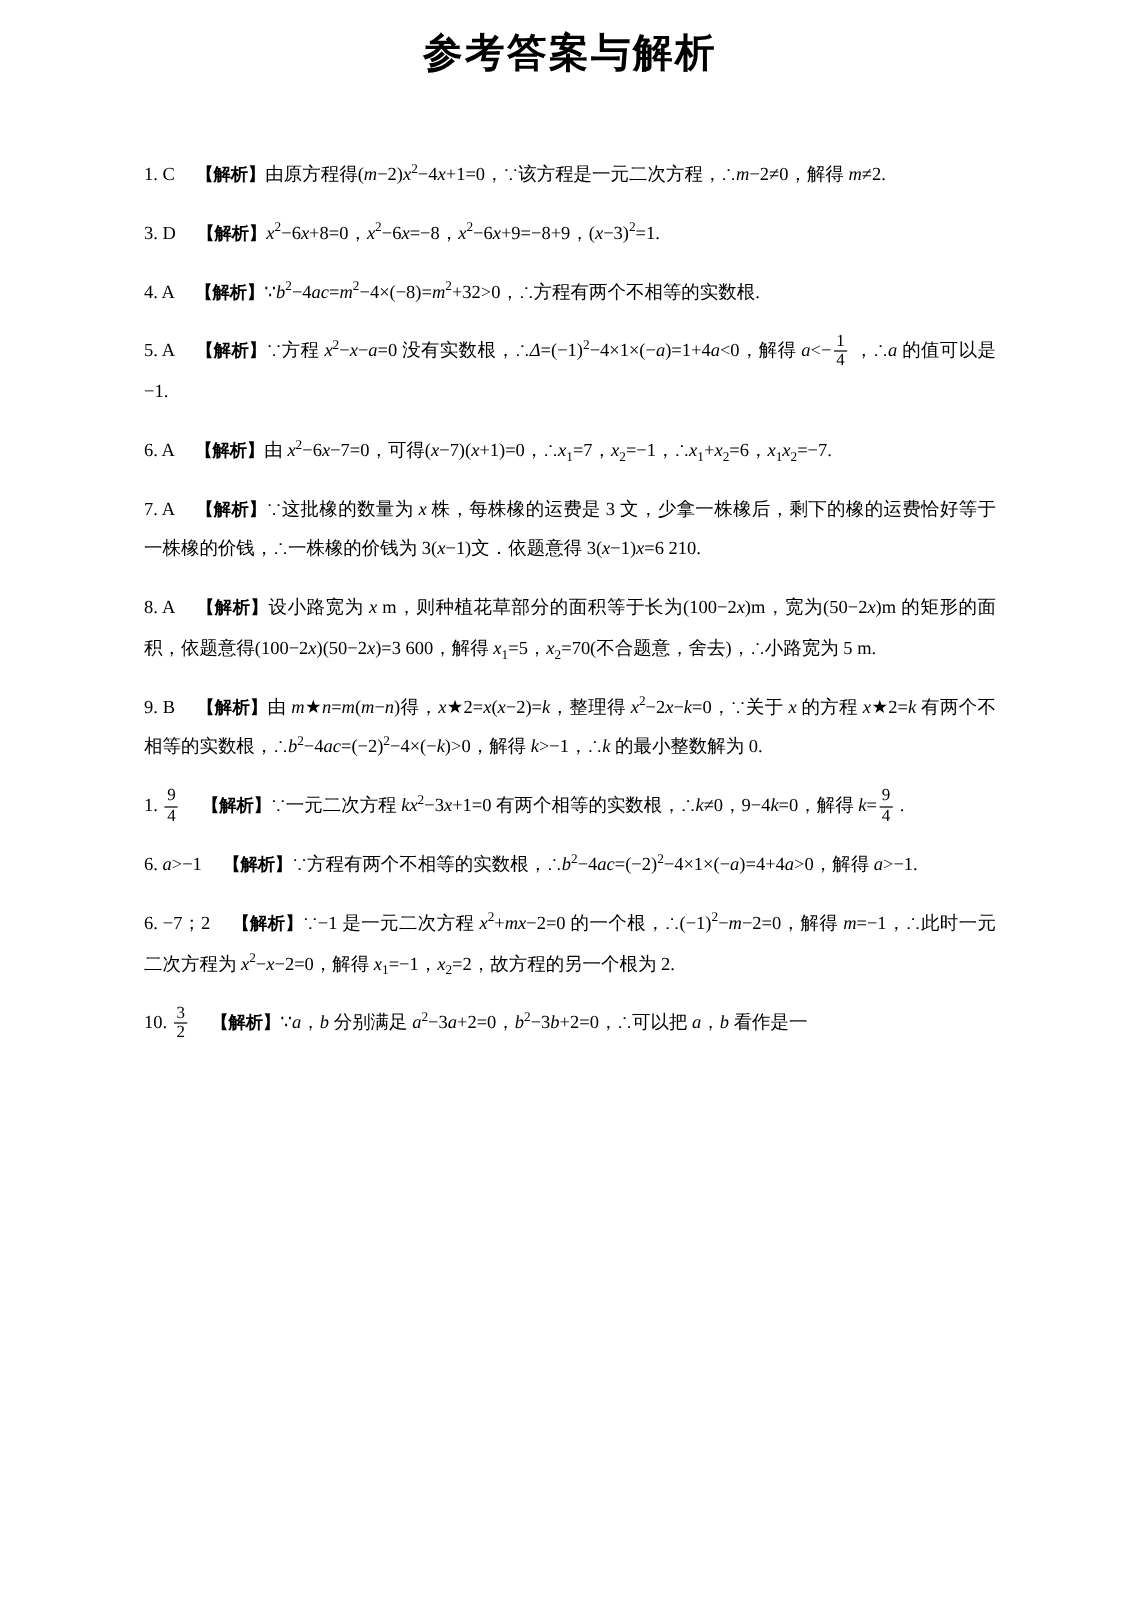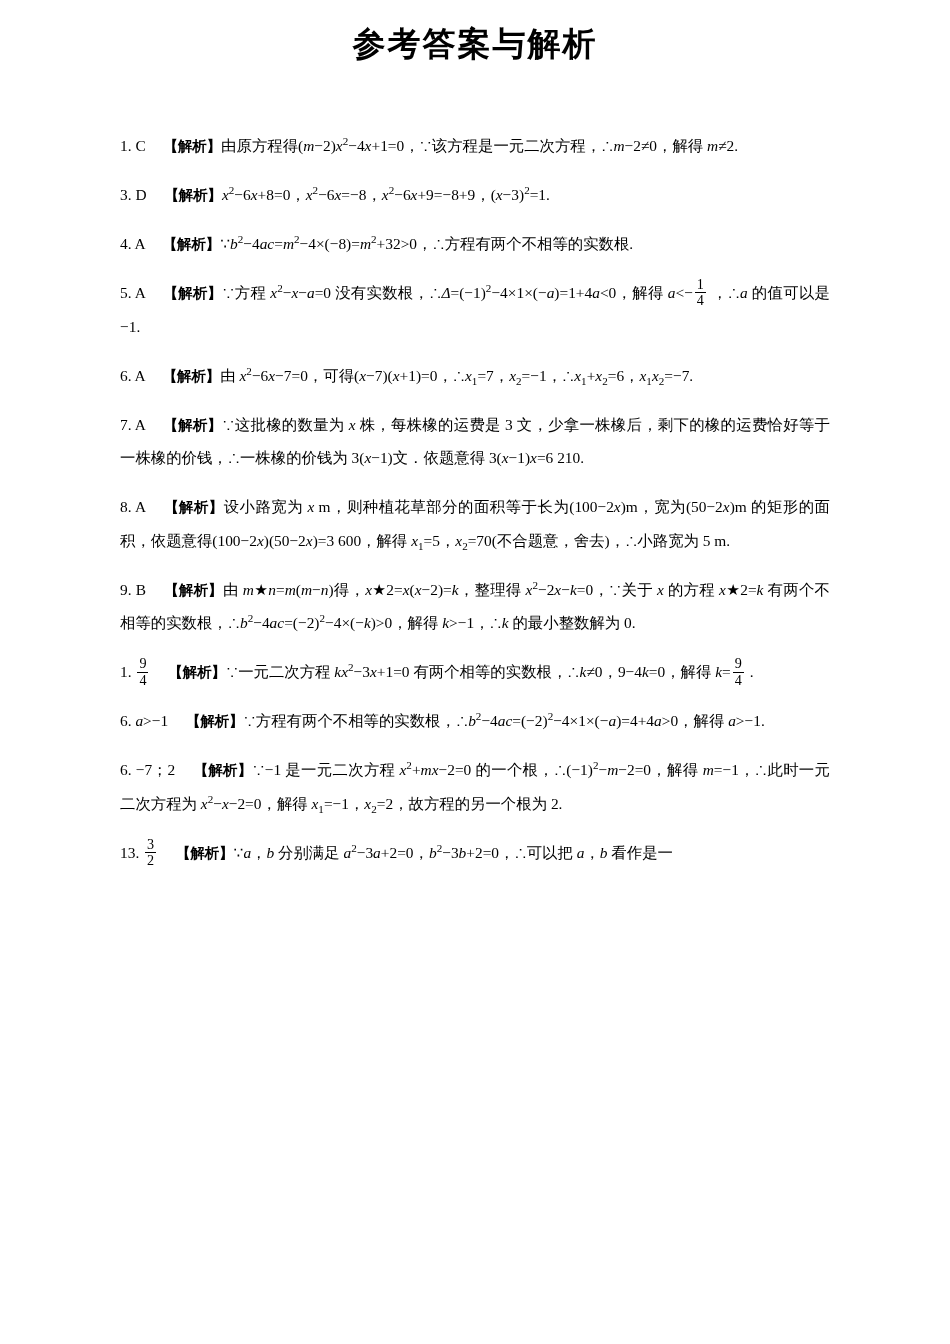--- a/index.html
+++ b/index.html
@@ -152,19 +152,19 @@
       <span class="spacer-md"></span><span class="tag">【解析】</span>∵方程有两个不相等的实数根，∴<i>b</i><span class="sup">2</span>−4<i>ac</i>=(−2)<span class="sup">2</span>−4×1×(−<i>a</i>)=4+4<i>a</i>&gt;0，解得 <i>a</i>&gt;−1.
     </p>
 
     <p class="ans-item">
       <span class="num">6.</span>
       <span>−7；2</span>
       <span class="spacer-md"></span><span class="tag">【解析】</span>∵−1 是一元二次方程 <i>x</i><span class="sup">2</span>+<i>mx</i>−2=0 的一个根，∴(−1)<span class="sup">2</span>−<i>m</i>−2=0，解得 <i>m</i>=−1，∴此时一元二次方程为 <i>x</i><span class="sup">2</span>−<i>x</i>−2=0，解得 <i>x</i><span class="sub">1</span>=−1，<i>x</i><span class="sub">2</span>=2，故方程的另一个根为 2.
     </p>
 
     <p class="ans-item">
-      <span class="num">13.</span>
+      <span class="num">10.</span>
       <span><span class="frac"><span class="n">3</span><span class="d">2</span></span></span>
       <span class="spacer-md"></span><span class="tag">【解析】</span>∵<i>a</i>，<i>b</i> 分别满足 <i>a</i><span class="sup">2</span>−3<i>a</i>+2=0，<i>b</i><span class="sup">2</span>−3<i>b</i>+2=0，∴可以把 <i>a</i>，<i>b</i> 看作是一
     </p>
 
   </div>
 </div>
 
 </body></html>

